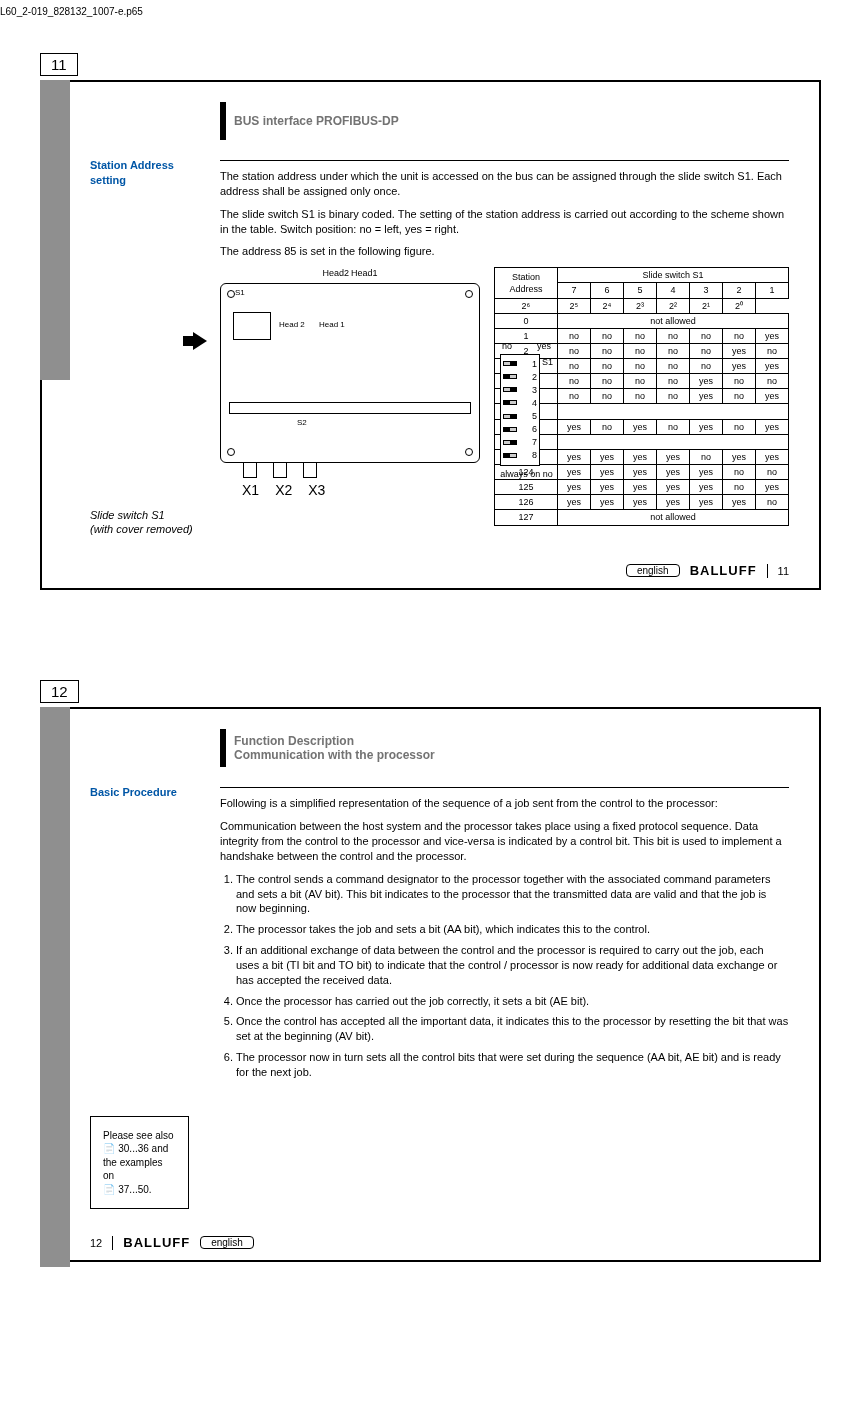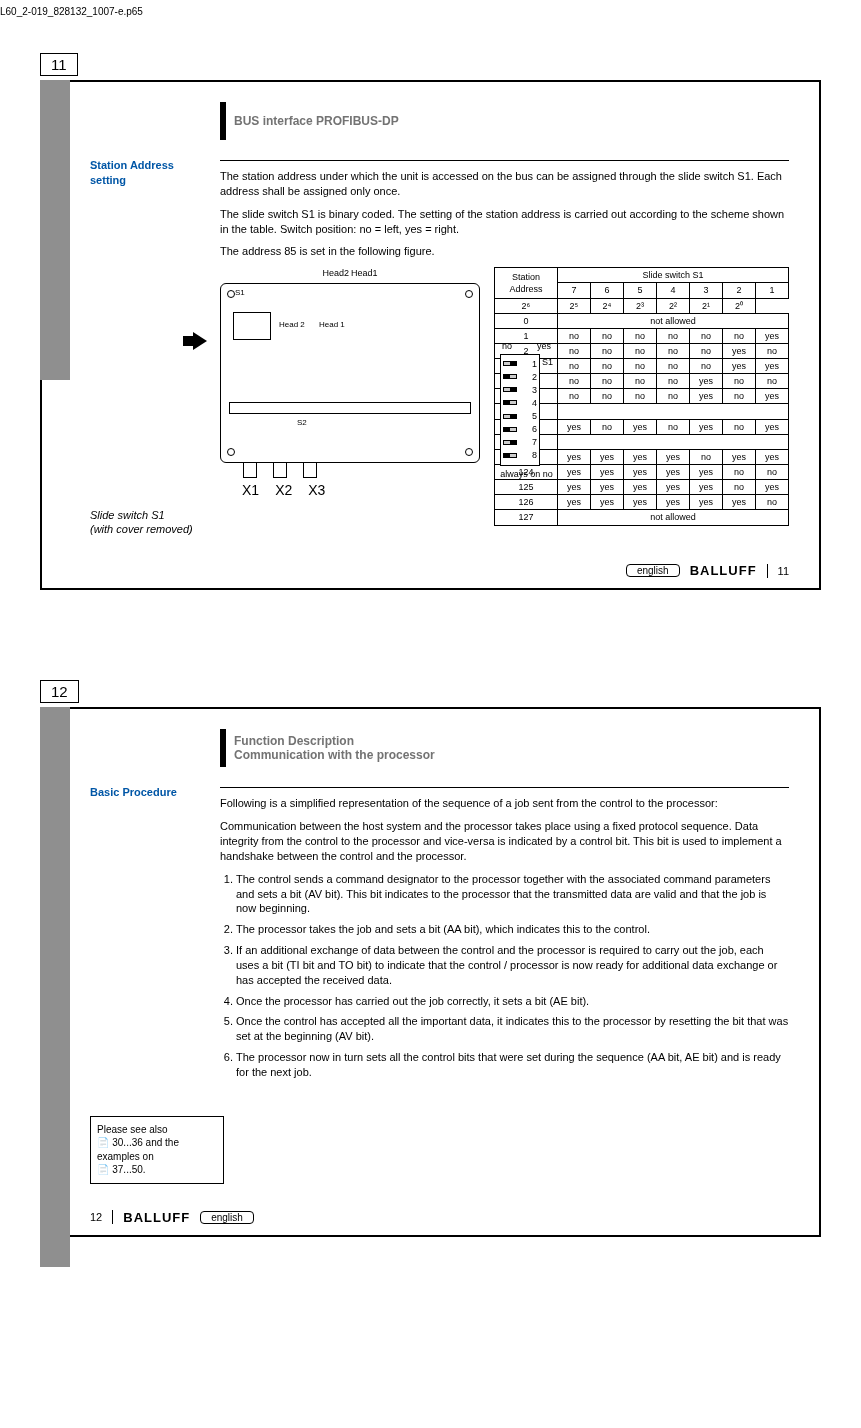--- a/index.html
+++ b/index.html
@@ -68,23 +68,23 @@
     color: #0056a6;
     font-weight: bold;
   }
   .side-label.italic {
     color: #000;
     font-weight: normal;
     font-style: italic;
   }
   .side-note-box {
     border: 1px solid #000;
-    padding: 6px;
+    padding: 12px;
     font-size: 10px;
-    width: 134px;
+    width: 99px;
     margin-top: 30px;
   }
   .body-col { flex: 1; }
   .body-col p { margin: 0 0 8px 0; }
   hr.thin { border: none; border-top: 1px solid #000; margin: 2px 0 8px 0; }
   .footer-row {
     display: flex;
     justify-content: flex-end;
     align-items: center;
     gap: 10px;

